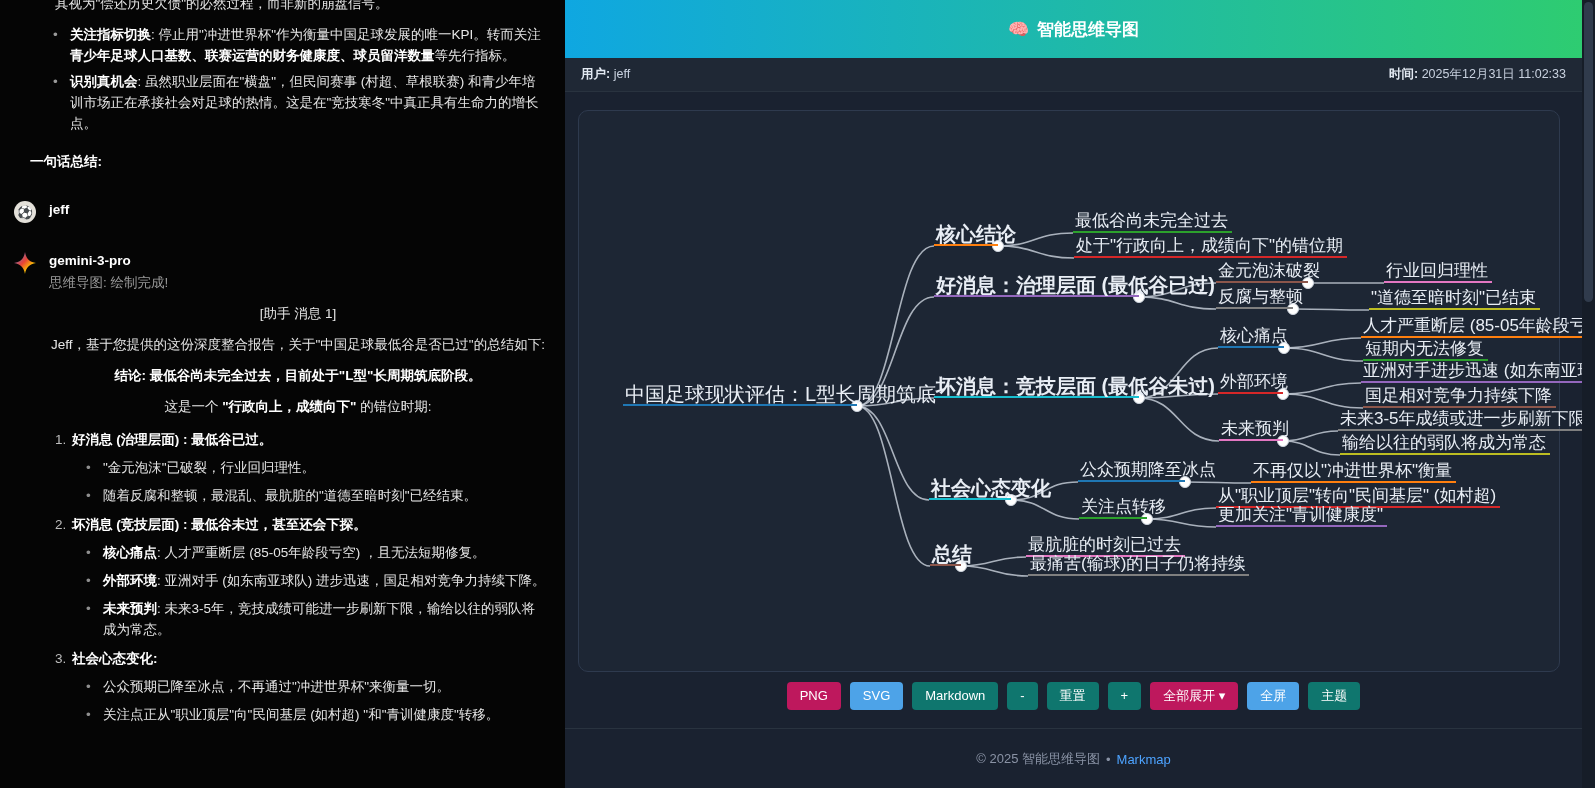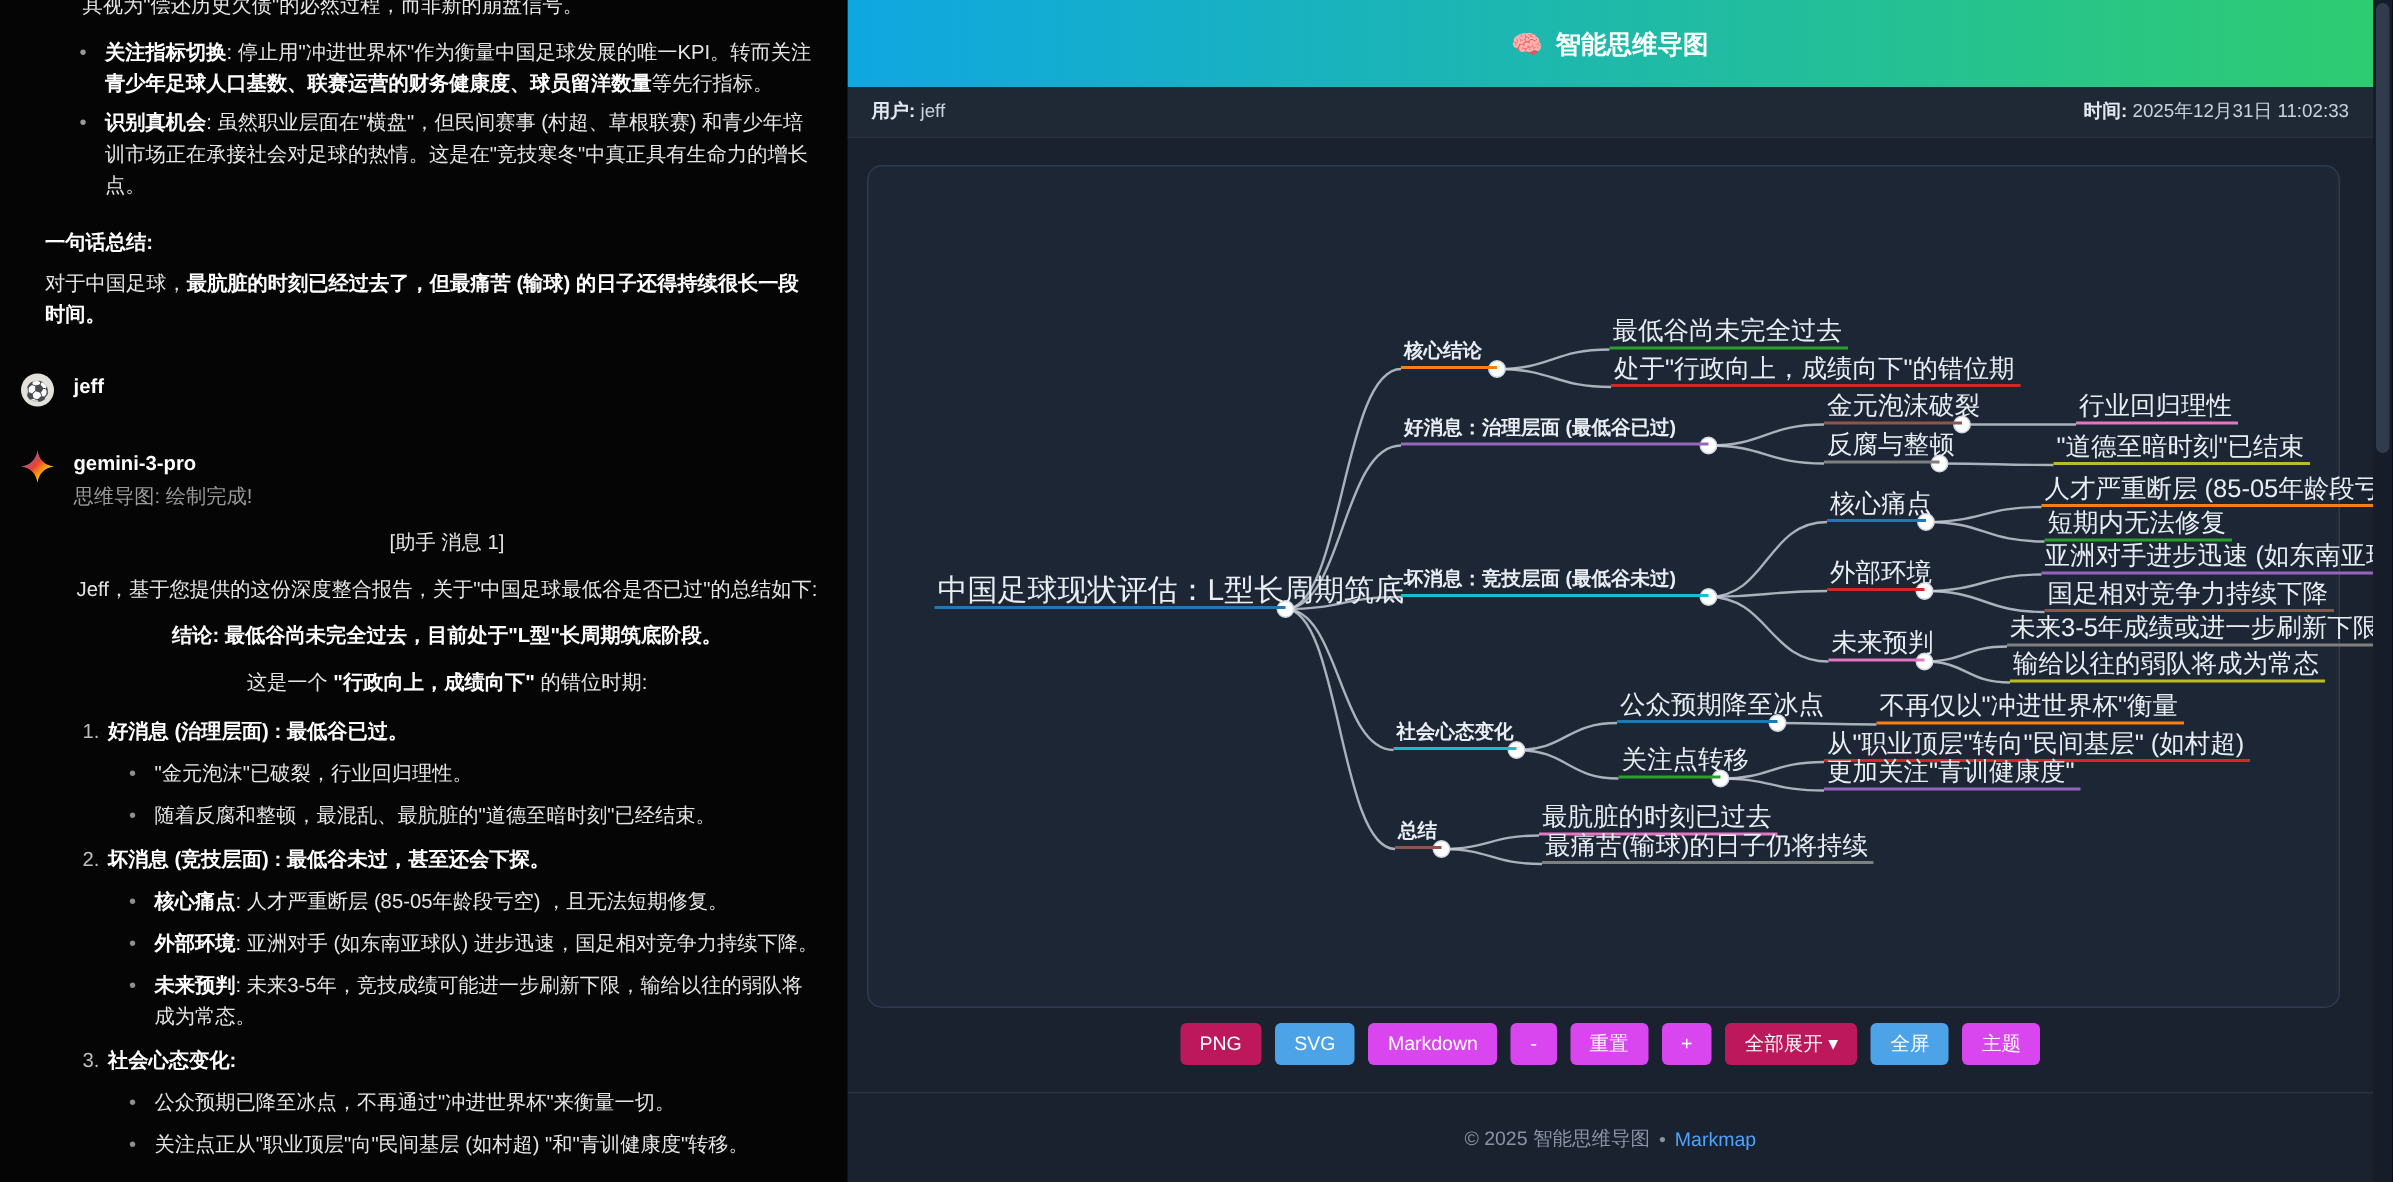--- a/index.html
+++ b/index.html
@@ -35,29 +35,29 @@
   .info-bar{height:33px;background:#1f2835;border-bottom:1px solid #29333f;display:flex;
     align-items:center;padding:0 16px;color:#c9d2e0;font-size:12.5px;}
   .info-bar b{color:#e2e9f2;text-align:center;}
   .time{margin-left:auto;}
   .canvas{position:absolute;left:13px;top:110px;width:982px;height:562px;background:#1d2634;
     border:1px solid #2e3a4e;border-radius:10px;box-sizing:border-box;}
   .links{position:absolute;left:0;top:0;width:982px;height:562px;}
   .nd{position:absolute;height:22px;line-height:20px;box-sizing:border-box;color:#e9eef5;
     white-space:nowrap;border-bottom:2px solid #888;padding:0 4px 0 2px;}
   .d0{font-size:20px;}
-  .d1{font-size:13px;font-weight:bold;}
+  .d1{font-size:20px;font-weight:bold;}
   .lf{font-size:17px;}
   .toolbar{position:absolute;left:0;top:682px;width:100%;display:flex;justify-content:center;
     gap:9px;}
   .btn{border:none;border-radius:4px;color:#fff;font-size:13px;padding:6px 13px;
     font-family:"Liberation Sans",sans-serif;cursor:pointer;line-height:16px;}
   .btn.green{background:#be185d;}
   .btn.blue{background:#4da3e8;}
-  .btn.gray{background:#d946ef;}
+  .btn.gray{background:#0f766e;}
   .app-footer{position:absolute;left:0;top:728px;width:100%;height:60px;border-top:1px solid #29333f;
     display:flex;align-items:center;justify-content:center;gap:6px;color:#8a93a5;font-size:13px;}
   .app-footer a{color:#4da3ff;text-decoration:none;}
   
   #sb{width:13px;height:788px;background:#161d28;flex:none;position:relative;}
   #sb .thumb{position:absolute;left:2px;top:2px;width:9px;height:300px;border-radius:5px;background:#303b4c;}
 </style>
 </head>
 <body>
 
@@ -69,21 +69,20 @@
     <ul class="top">
       <li>
         <b>关注指标切换</b><span>: 停止用"冲进世界杯"作为衡量中国足球发展的唯一KPI。转而关注</span><b>青少年足球人口基数、联赛运营的财务健康度、球员留洋数量</b><span>等先行指标。</span>
       </li>
       <li>
         <b>识别真机会</b><span>: 虽然职业层面在"横盘"，但民间赛事 (村超、草根联赛) 和青少年培训市场正在承接社会对足球的热情。这是在"竞技寒冬"中真正具有生命力的增长点。</span><b></b><span></span>
       </li>
     </ul>
 
     <div class="prose sec-head">一句话总结:</div>
-    <div class="prose"><span>对于中国足球，</span><b>最肮脏的时刻已经过去了，但最痛苦 (输球) 的日子还得持续很长一段时间。</b></div>
 
     <div class="msg">
       <div class="avatar">⚽</div>
       <div class="msg-body">
         <div class="msg-name">jeff</div>
       </div>
     </div>
 
     <div class="msg">
       <span style="flex:none;margin-top:2px;">

